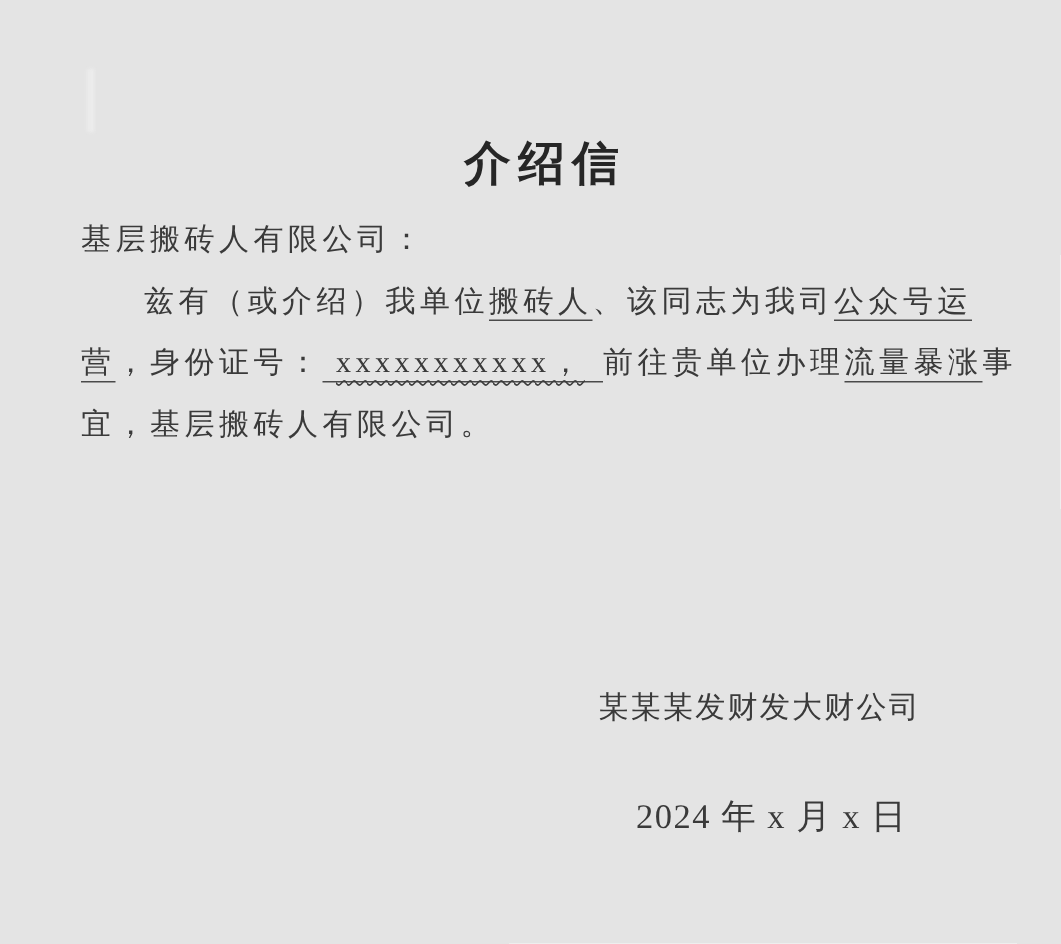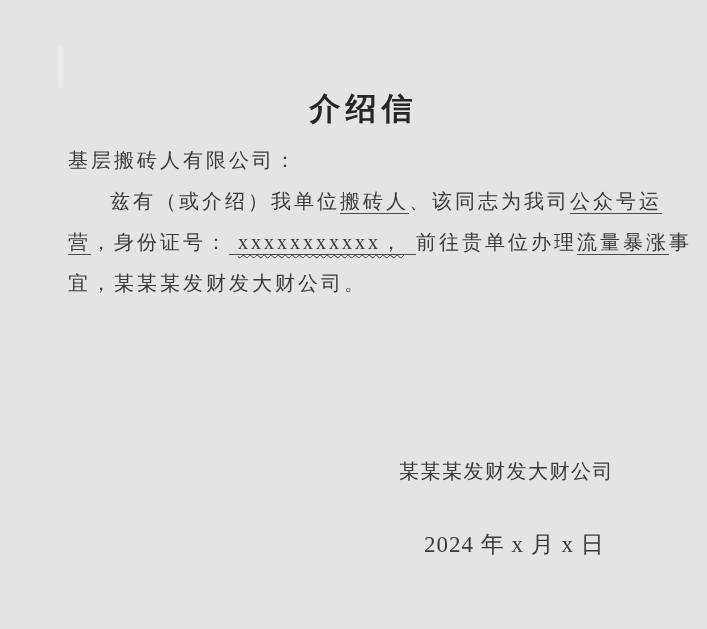--- a/index.html
+++ b/index.html
@@ -17,21 +17,21 @@
   }
   .title{
     position:absolute;top:88px;left:0;width:707px;
     text-align:center;
     font-size:31px;font-weight:bold;letter-spacing:5px;
     color:#262626;
     white-space:pre;
     margin-left:10px;
   }
   .line{
-    position:absolute;left:68px;
+    position:absolute;left:54px;
     font-size:20px;letter-spacing:3px;
     white-space:pre;
     line-height:26px;
     text-align:center;
   }
   .l1{top:147px;}
   .l2{top:188px;padding-left:42px;}
   .l3{top:229px;}
   .l4{top:270px;}
   .u{
@@ -65,19 +65,19 @@
   <div class="scan-streak"></div>
 
   <div class="title">介绍信</div>
 
   <div class="line l1"><span>基层搬砖人有限公司：</span></div>
 
   <div class="line l3"><span class="u">营</span><span>，身份证号：</span><span class="u id-wrap"><span class="wavy">xxxxxxxxxxx，</span></span><span>前往贵单位办理</span><span class="u">流量暴涨</span><span>事</span></div>
 
   <div class="line l2"><span>兹有（或介绍）我单位</span><span class="u">搬砖人</span><span>、该同志为我司</span><span class="u">公众号运</span></div>
 
-  <div class="line l4"><span>宜，某某某发财发大财公司。</span></div>
+  <div class="line l4"><span>宜，基层搬砖人有限公司。</span></div>
 
   <div class="signature">某某某发财发大财公司</div>
 
   <div class="date">2024 年 x 月 x 日</div>
 
 </div>
 
 </body></html>

